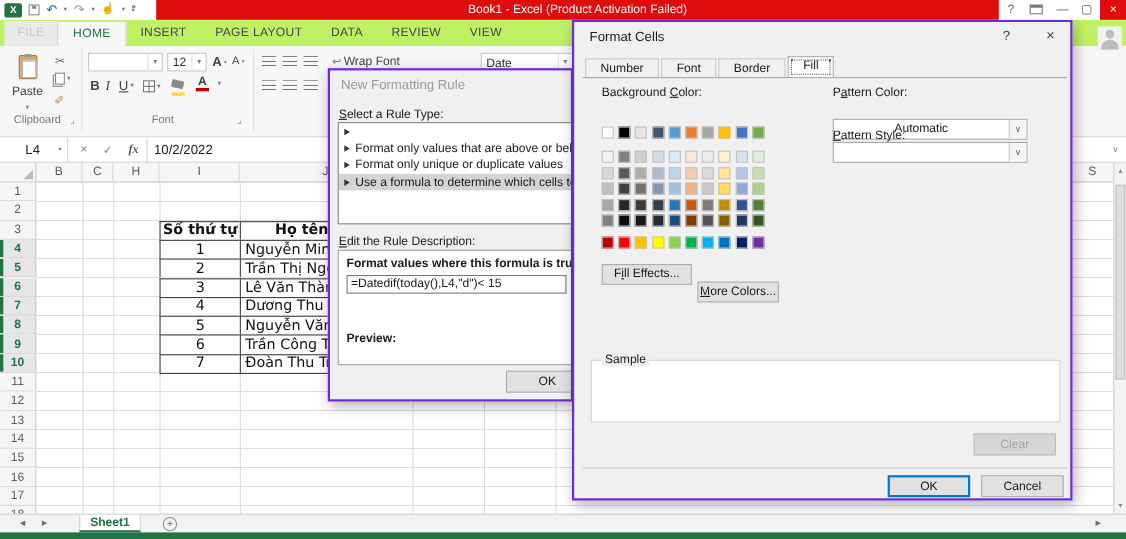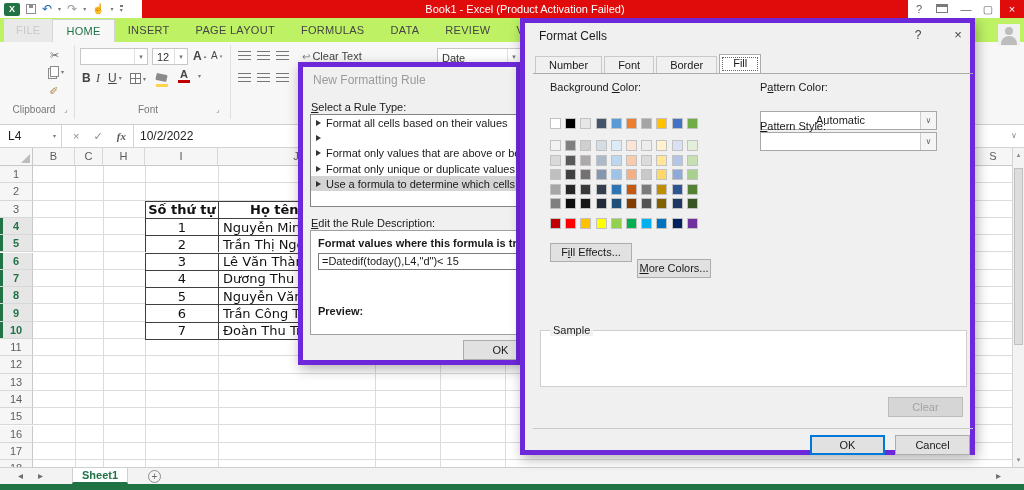--- a/index.html
+++ b/index.html
@@ -51,21 +51,21 @@
   .undl { text-decoration:underline; font-size:12px; color:#444; }
   .brd-ic { width:11px; height:11px; border:1px solid #767676; background-color:#fff; background-image:linear-gradient(#767676,#767676),linear-gradient(#767676,#767676); background-size:11px 1px,1px 11px; background-position:center; background-repeat:no-repeat; display:inline-block; }
   .fill-ic { display:inline-block; width:11px; height:7px; background:#8a8a8a; transform:rotate(12deg); border-radius:1px; }
   .cbar { display:block; width:12px; height:3px; margin-top:1px; }
   .al-ic { width:13px; height:9px; background:repeating-linear-gradient(to bottom,#767676 0 1px,transparent 1px 4px); display:inline-block; }
   .icon-sm { position:absolute; display:flex; align-items:center; gap:2px; }
 
   
   #fbar { position:absolute; left:0; top:125px; width:1024px; height:23px; background:#fff; border-bottom:1px solid #d4d4d4; z-index:2; }
   #namebox { position:absolute; left:0; top:0; width:62px; height:22px; border-right:1px solid #d4d4d4; display:flex; align-items:center; }
-  #namebox .nm { padding-left:8px; font-size:12px; color:#222; flex:1; }
+  #namebox .nm { padding-left:23px; font-size:12px; color:#222; flex:1; }
   #fxbtns { position:absolute; left:66px; top:0; width:68px; height:22px; border-right:1px solid #d4d4d4; display:flex; align-items:center; justify-content:space-around; color:#8a8a8a; }
   #fval { position:absolute; left:140px; top:0; height:22px; line-height:22px; font-size:12px; color:#222; }
   #fchev { position:absolute; left:1006px; top:0; width:16px; height:22px; text-align:center; line-height:22px; color:#888; font-size:8px; }
 
   
   #sheet { position:absolute; left:0; top:148px; width:1024px; height:319px; background:#fff; z-index:1; }
   #colstrip { position:absolute; left:0; top:0; width:1012px; height:18px; background:#f6f6f6; border-bottom:1px solid #c9c9c9; }
   .colhead { position:absolute; top:0; height:17px; line-height:17px; text-align:center; font-size:11px; color:#5a5a5a; border-right:1px solid #d8d8d8; }
   #corner { position:absolute; left:0; top:0; width:33px; height:17px; border-right:1px solid #c9c9c9; }
   #corner::after { content:""; position:absolute; right:2px; bottom:2px; border-style:solid; border-width:0 0 9px 9px; border-color:transparent transparent #bdbdbd transparent; }
@@ -84,21 +84,21 @@
   #vthumb { position:absolute; left:1px; top:20px; width:9px; height:177px; background:#ddd; border:1px solid #c0c0c0; }
   #tabbar { position:absolute; left:0; top:467px; width:1024px; height:17px; background:#f3f3f3; border-top:1px solid #cfcfcf; z-index:3; }
   .navarr { position:absolute; top:0; height:16px; line-height:16px; color:#6d6d6d; font-size:10px; }
   #sheettab { position:absolute; left:72px; top:0; width:56px; height:16px; background:#fff; border-left:1px solid #d0d0d0; border-right:1px solid #d0d0d0; border-bottom:2px solid #217346; color:#217346; font-weight:bold; font-size:11px; text-align:center; line-height:14px; }
   .plus { position:absolute; left:148px; top:2px; width:13px; height:13px; border:1px solid #8f8f8f; border-radius:50%; color:#6b6b6b; text-align:center; line-height:11px; font-size:10px; }
   .plus::after { content:"+"; }
   #hscroll-arr { position:absolute; left:996px; top:0; height:16px; line-height:16px; color:#6d6d6d; font-size:10px; }
   #statusbar { position:absolute; left:0; top:484px; width:1024px; height:6px; background:#217346; z-index:3; }
 
   
-  .dlg { position:absolute; background:#f0f0f0; border:5px solid #6d28d9; box-shadow:2px 4px 12px rgba(0,0,0,.3); }
+  .dlg { position:absolute; background:#f0f0f0; border:2px solid #6d28d9; box-shadow:2px 4px 12px rgba(0,0,0,.3); }
   #nfr { left:298px; top:62px; width:223px; height:303px; overflow:hidden; z-index:5; }
   #nfr .title { position:absolute; left:10px; top:6px; font-size:12px; color:#9b9b9b; }
   #nfr label { font-size:11px; color:#1a1a1a; }
   #nfr-select-label { position:absolute; left:8px; top:34px; }
   #rulelist { position:absolute; left:7px; top:47px; width:216px; height:93px; background:#fff; border:1px solid #828282; overflow:hidden; }
   .rule { height:15.3px; display:flex; align-items:center; padding-left:5px; white-space:nowrap; font-size:11px; color:#1a1a1a; }
   .rule.sel { background:#d4d4d4; }
   .rule .bul { width:0; height:0; border-left:5px solid #333; border-top:3px solid transparent; border-bottom:3px solid transparent; margin-right:5px; flex:none; }
   #nfr-edit-label { position:absolute; left:8px; top:150px; }
   #nfr-group { position:absolute; left:7px; top:163px; width:216px; height:105px; background:#fff; border:1px solid #a0a0a0; }
@@ -161,28 +161,32 @@
 <div id="avatar">
     <span class="head"></span>
     <span class="body"></span>
   </div>
 
 <div id="tabsrow">
     <div class="rtab file">FILE</div>
     <div class="rtab active">HOME</div>
     <div class="rtab">INSERT</div>
     <div class="rtab">PAGE LAYOUT</div>
-    <div class="rtab">FORMULAS</div>
     <div class="rtab">DATA</div>
     <div class="rtab">REVIEW</div>
     <div class="rtab">VIEW</div>
   </div>
 
 <div id="ribbon">
 
+  <div class="abs" style="left:6px;top:3px;width:38px;height:58px;">
+    <span class="clipb"></span>
+    <div class="abs" style="left:0;top:32px;width:38px;text-align:center;color:#444;">Paste</div>
+    <div class="abs" style="left:0;top:45px;width:38px;text-align:center;" class2="caret"><span class="caret">▾</span></div>
+  </div>
   <div class="icon-sm" style="left:50px;top:7px;">
       <span class="scis">✂</span>
     </div>
   <div class="icon-sm" style="left:50px;top:24px;">
       <span class="cpy"></span>
       <span class="caret">▾</span>
     </div>
   <div class="icon-sm" style="left:50px;top:42px;">
       <span class="paintb">✎</span>
     </div>
@@ -231,21 +235,21 @@
   <div class="gdiv" style="left:230px;"></div>
 
   <span class="al-ic" style="position:absolute;left:238px;top:9px;"></span>
   <span class="al-ic" style="position:absolute;left:257px;top:9px;"></span>
   <span class="al-ic" style="position:absolute;left:276px;top:9px;"></span>
   <span class="al-ic" style="position:absolute;left:238px;top:31px;"></span>
   <span class="al-ic" style="position:absolute;left:257px;top:31px;"></span>
   <span class="al-ic" style="position:absolute;left:276px;top:31px;"></span>
   <div class="icon-sm" style="left:302px;top:8px;">
       <span style="color:#7a7a7a;font-size:10px;">↩</span>
-      <span style="color:#444;">Clear Text</span>
+      <span style="color:#444;">Wrap Font</span>
     </div>
 
   <div class="combo" style="left:437px;top:6px;width:84px;height:19px;">
       <span class="val">Date</span>
       <span class="dd">▾</span>
     </div>
 </div>
 
 <div id="fbar">
   <div id="namebox">
@@ -335,24 +339,20 @@
   <span id="hscroll-arr">▸</span>
 </div>
 <div id="statusbar"></div>
 
 <div id="nfr" class="dlg">
   <div class="title">New Formatting Rule</div>
   <label id="nfr-select-label"><u>S</u>elect a Rule Type:</label>
   <div id="rulelist">
       <div class="rule">
         <span class="bul"></span>
-        <span>Format all cells based on their values</span>
-      </div>
-      <div class="rule">
-        <span class="bul"></span>
       </div>
       <div class="rule">
         <span class="bul"></span>
         <span>Format only values that are above or below average</span>
       </div>
       <div class="rule">
         <span class="bul"></span>
         <span>Format only unique or duplicate values</span>
       </div>
       <div class="rule sel">

